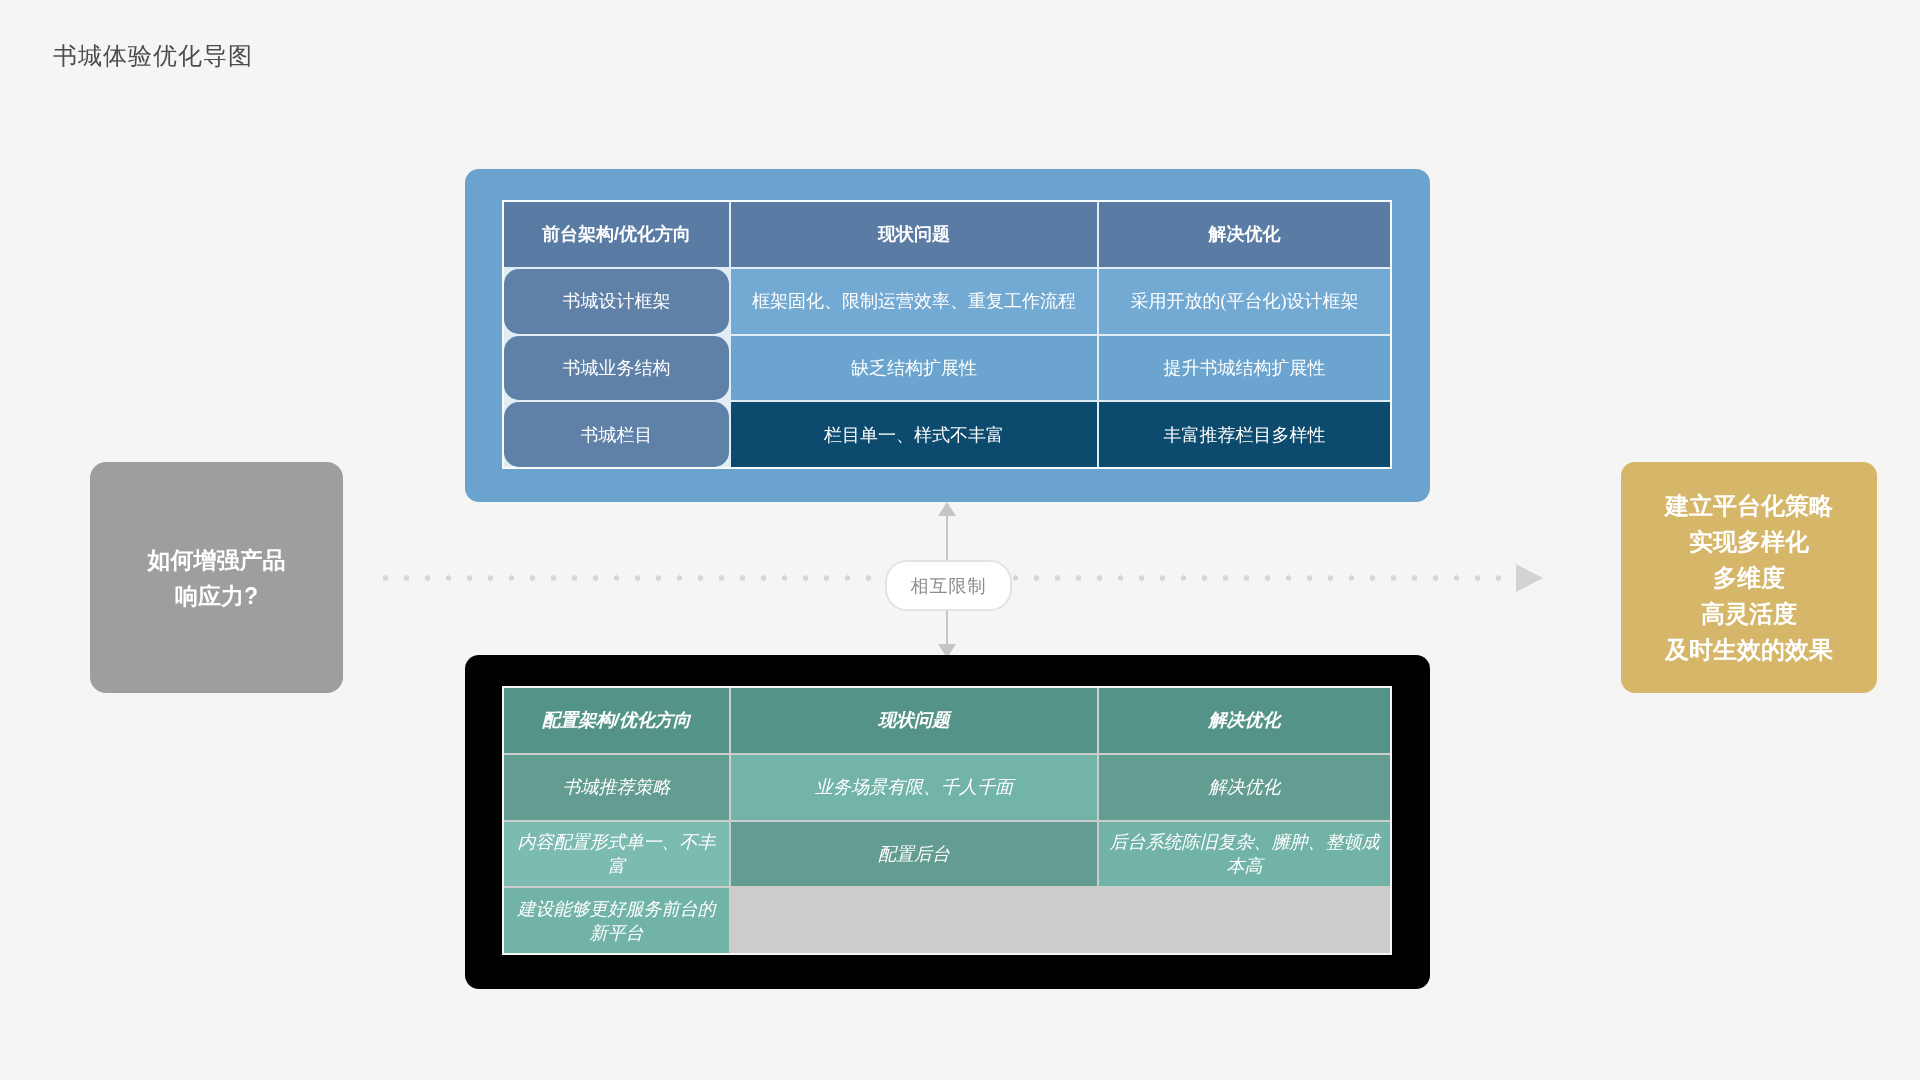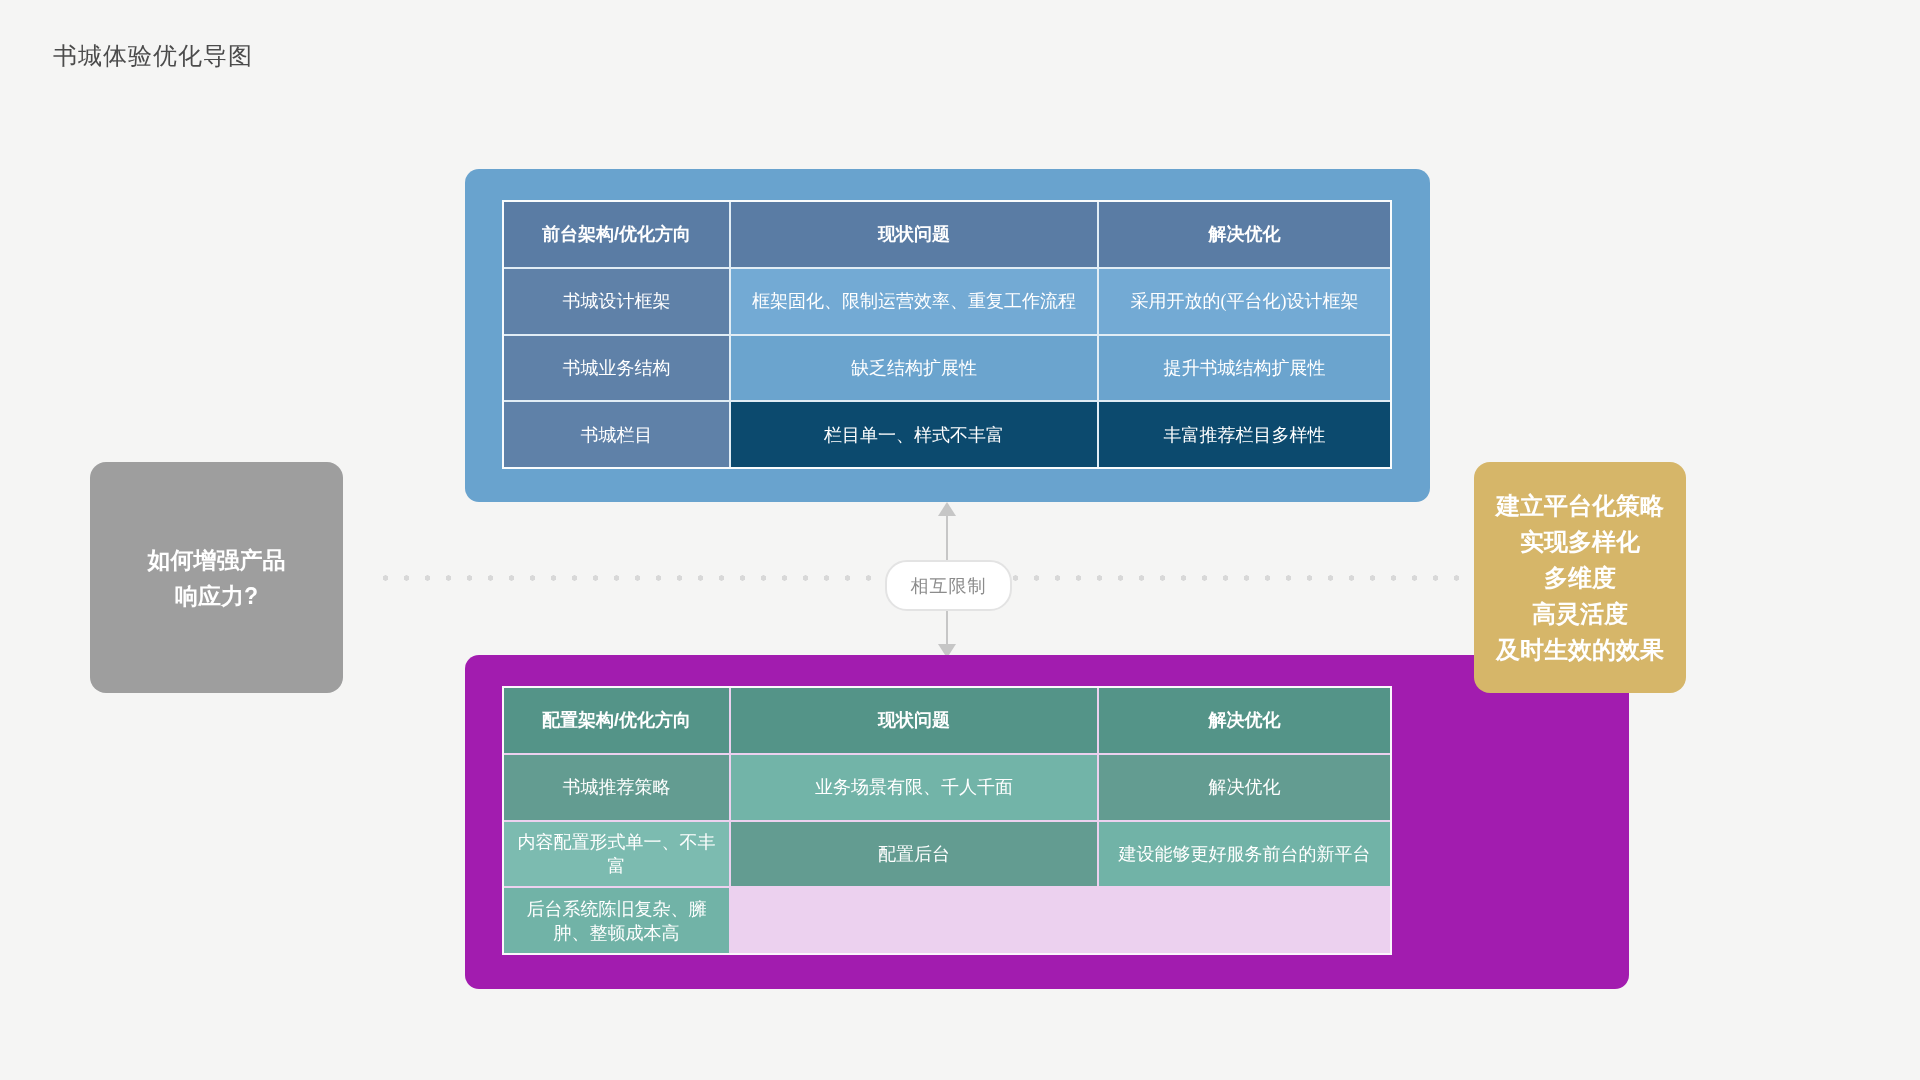--- a/index.html
+++ b/index.html
@@ -24,46 +24,46 @@
     position:absolute;border-radius:16px;
     display:flex;flex-direction:column;
     align-items:center;justify-content:center;
     color:#ffffff;font-weight:bold;text-align:center;
   }
   .question-box{
     left:90px;top:462px;width:253px;height:231px;
     background:#9e9e9e;font-size:23px;line-height:36px;
   }
   .goal-box{
-    left:1474px;top:462px;width:212px;height:231px;
-    background:#d6b669;font-size:24px;line-height:36px;
+    left:1621px;top:462px;width:256px;height:231px;
+    background:#d6b669;font-size:24px;line-height:36px;border-radius:14px;
   }
   
   .panel{position:absolute;border-radius:14px;}
   .panel-front{left:465px;top:169px;width:965px;height:333px;background:#69a3ce;}
-  .panel-config{left:465px;top:655px;width:1164px;height:334px;background:#a21caf;}
+  .panel-config{left:465px;top:655px;width:965px;height:334px;background:#000000;font-style:italic;}
   .grid{
     position:absolute;left:37px;top:31px;
     width:886px;height:265px;
     display:grid;
     grid-template-columns:225px 366px 291px;
     grid-template-rows:repeat(4,1fr);
     gap:2px;
     border:2px solid rgba(255,255,255,0.8);
     background:rgba(255,255,255,0.8);
   }
   .cell{
     display:flex;align-items:center;justify-content:center;
     color:#ffffff;font-size:18px;text-align:center;
     padding:0 6px;box-sizing:border-box;
   }
   .cell.hd{font-weight:600;}
   
   .grid-front .hd{background:#5a7ca4;text-align:center;}
-  .grid-front .lbl{background:#5f81a8;}
+  .grid-front .lbl{background:#5f81a8;border-radius:15px;}
   .grid-front .r1{background:#73aad4;font-family:Liberation Serif, serif;}
   .grid-front .r2{background:#6ba4ce;}
   .grid-front .r3{background:#0c4a6e;}
   
   .grid-config .hd{background:#549488;}
   .grid-config .lbl{background:#639c91;}
   .grid-config .r1{background:#72b4a8;}
   .grid-config .r2{background:#7cbbb0;}
   .grid-config .r3{background:#71b3a7;}
   
@@ -148,22 +148,22 @@
       <div class="cell hd">现状问题</div>
       <div class="cell hd">解决优化</div>
 
       <div class="cell lbl">书城推荐策略</div>
       <div class="cell r1">业务场景有限、千人千面</div>
 
       <div class="cell lbl">解决优化</div>
       <div class="cell r2">内容配置形式单一、不丰富</div>
 
       <div class="cell lbl">配置后台</div>
+      <div class="cell r3">后台系统陈旧复杂、臃肿、整顿成本高</div>
       <div class="cell r3">建设能够更好服务前台的新平台</div>
-      <div class="cell r3">后台系统陈旧复杂、臃肿、整顿成本高</div>
     </div>
   </div>
 
   <div class="node-box goal-box">
     <div>建立平台化策略</div>
     <div>实现多样化</div>
     <div>多维度</div>
     <div>高灵活度</div>
     <div>及时生效的效果</div>
   </div>

